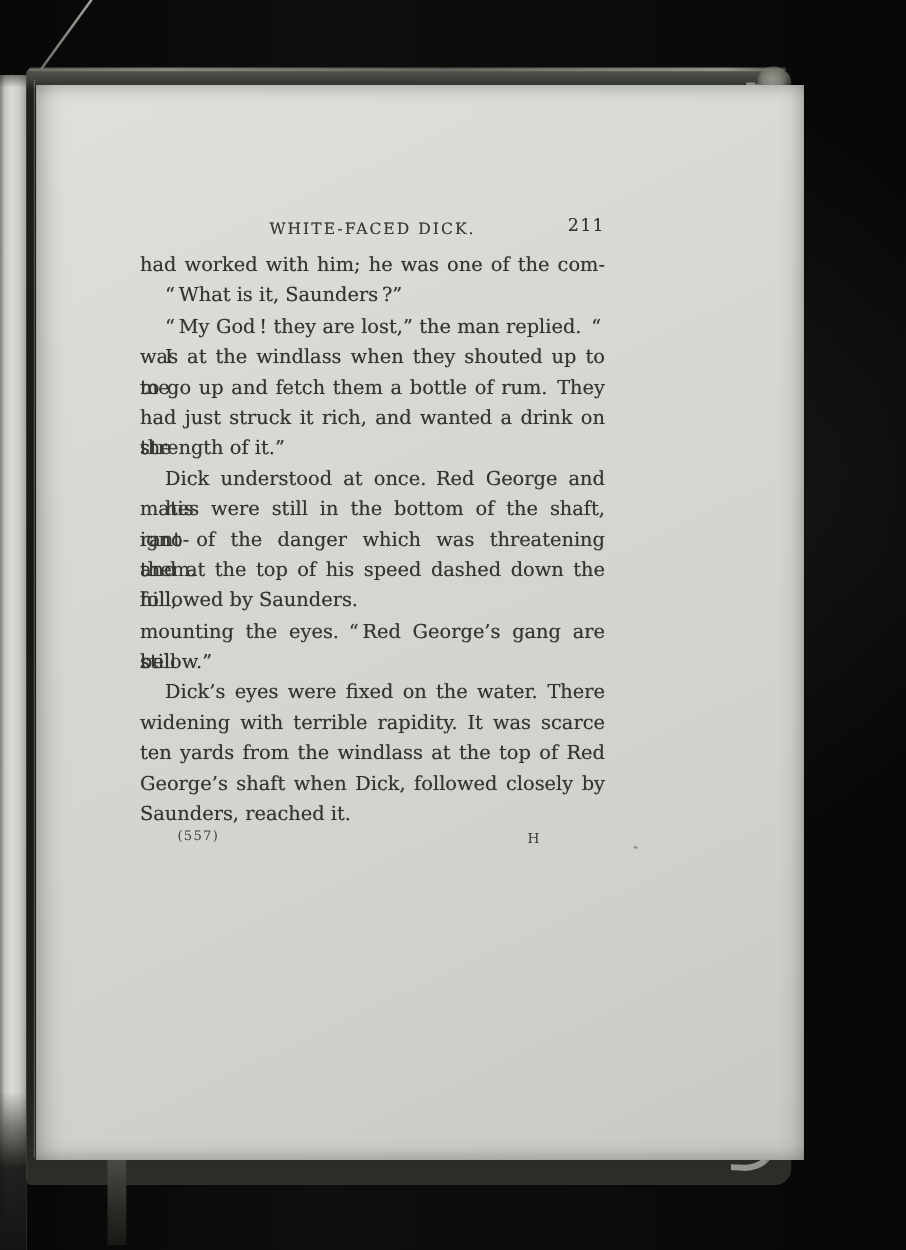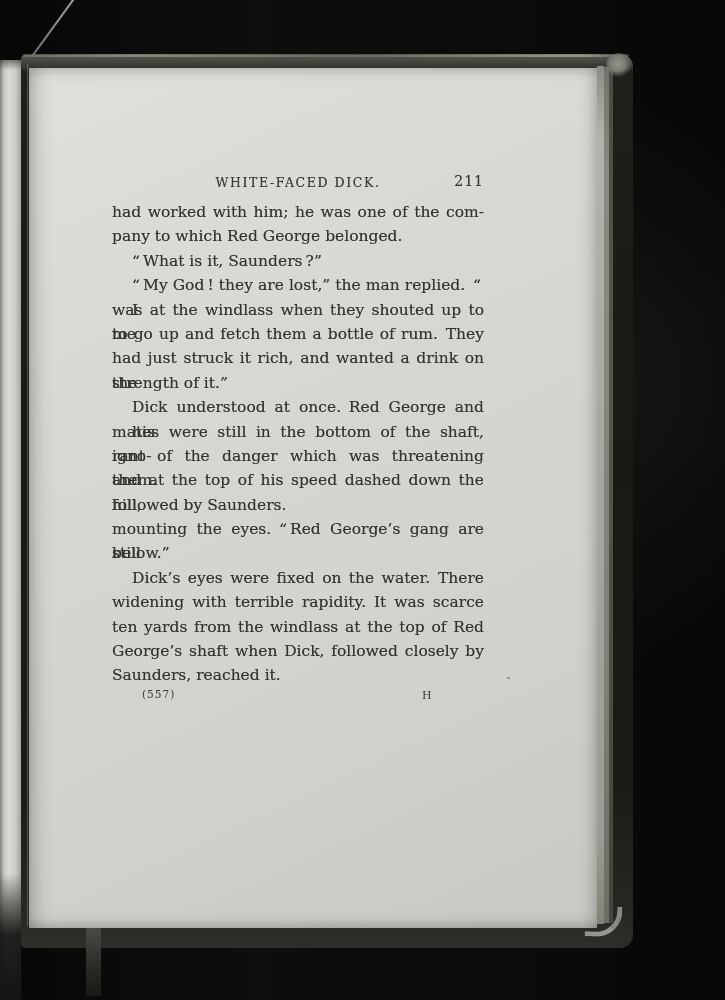--- a/index.html
+++ b/index.html
@@ -56,20 +56,21 @@
   .page{
     position:absolute;left:29px;top:68px;width:568px;height:860px;
     background:linear-gradient(155deg,#e0dfdb 0%,#d8d7d3 35%,#d2d1cd 70%,#c9c8c4 100%);
     background-color:var(--paper,#d5d4d1);
     box-shadow:
       inset 16px 0 20px -12px rgba(55,54,48,.35),
       inset -12px 0 16px -9px rgba(55,54,48,.30),
       inset 0 -10px 16px -9px rgba(55,54,48,.30),
       inset 0 12px 14px -10px rgba(55,54,48,.22);
     color:var(--ink,#34332f);
+    padding-left:46px;
   }
   .speck{position:absolute;left:478px;top:609px;width:3px;height:2px;background:#8b8a83;border-radius:50%;}
   
   .text-block{position:absolute;left:83px;top:104px;width:372px;}
   .header-row{position:relative;height:22px;margin-bottom:6px;}
   .running-title{
     display:block;text-align:center;font-size:12.5px;letter-spacing:1.6px;
     color:#3b3a34;font-weight:500;padding-top:3px;
     text-shadow:0 0 .5px rgba(55,54,48,.55);
   }
@@ -107,21 +108,20 @@
 
   <div class="page">
     <div class="speck"></div>
     <div class="text-block">
       <div class="header-row">
         <span class="running-title">WHITE-FACED DICK.</span>
         <span class="page-number">211</span>
       </div>
       <div class="body-text">
           <div class="line">had worked with him; he was one of the com-</div>
-          <div class="line para-end">pany to which Red George belonged.</div>
           <div class="line indent para-end">“ What is it, Saunders ?”</div>
           <div class="line indent">“ My God ! they are lost,” the man replied. “ I</div>
           <div class="line">was at the windlass when they shouted up to me</div>
           <div class="line">to go up and fetch them a bottle of rum. They</div>
           <div class="line">had just struck it rich, and wanted a drink on the</div>
           <div class="line para-end">strength of it.”</div>
           <div class="line indent">Dick understood at once. Red George and his</div>
           <div class="line">mates were still in the bottom of the shaft, igno-</div>
           <div class="line para-end">rant of the danger which was threatening them.</div>
           <div class="line">and at the top of his speed dashed down the hill,</div>

